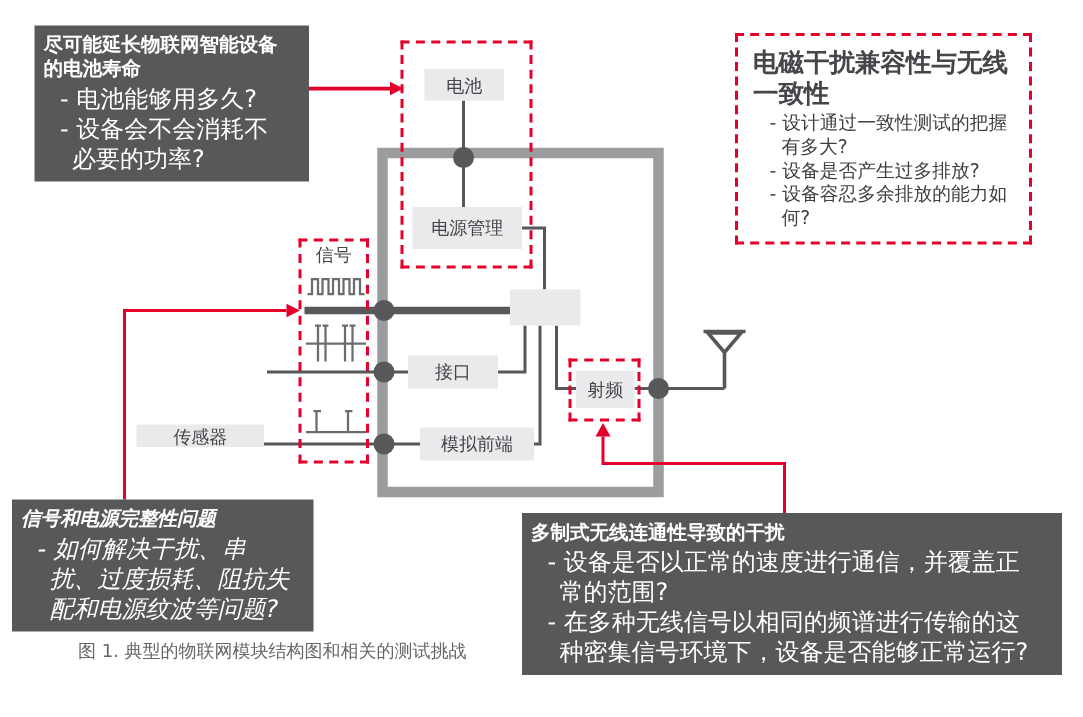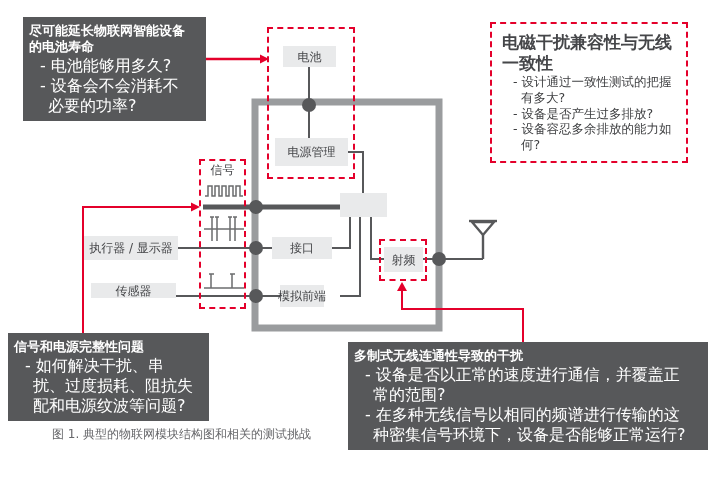--- a/index.html
+++ b/index.html
@@ -111,44 +111,43 @@
   </svg>
 
   <div class="dashed" style="left:267px;top:27px;width:88px;height:152px;"></div>
   <div class="dashed" style="left:199px;top:159px;width:47px;height:150px;"></div>
   <div class="dashed" style="left:379px;top:239px;width:48px;height:42px;"></div>
 
   <div class="block" style="left:283px;top:46px;width:53px;height:21px;">电池</div>
   <div class="block" style="left:275px;top:138px;width:73px;height:28px;">电源管理</div>
   <div class="block" style="left:340px;top:193px;width:47px;height:24px;"></div>
   <div class="block" style="left:272px;top:237px;width:60px;height:22px;">接口</div>
-  <div class="block" style="left:280px;top:285px;width:44px;height:22px;">模拟前端</div>
+  <div class="block" style="left:280px;top:285px;width:76px;height:22px;">模拟前端</div>
   <div class="block" style="left:384px;top:247px;width:39px;height:25px;">射频</div>
-  <div class="block" style="left:84px;top:236px;width:94px;height:24px;">执行器 / 显示器</div>
   <div class="block" style="left:91px;top:283px;width:85px;height:15px;">传感器</div>
   <div class="block" style="left:203px;top:162px;width:39px;height:16px;background:transparent;">信号</div>
 
   <div class="callout-dark" style="left:23px;top:17px;width:183px;min-height:83px;">
     <div class="callout-title">尽可能延长物联网智能设备的电池寿命</div>
     <div class="callout-bullets">
         <div class="bullet">电池能够用多久?</div>
         <div class="bullet">设备会不会消耗不必要的功率?</div>
       </div>
   </div>
 
   <div class="callout-dashed" style="left:490px;top:22px;width:198px;min-height:135px;">
     <div class="callout-title">电磁干扰兼容性与无线一致性</div>
     <div class="callout-bullets">
         <div class="bullet">设计通过一致性测试的把握有多大?</div>
         <div class="bullet">设备是否产生过多排放?</div>
         <div class="bullet">设备容忍多余排放的能力如何?</div>
       </div>
   </div>
 
-  <div class="callout-dark" style="left:8px;top:333px;width:201px;min-height:86px;">
+  <div class="callout-dark" style="left:8px;top:333px;width:201px;min-height:86px;font-style:italic;">
     <div class="callout-title">信号和电源完整性问题</div>
     <div class="callout-bullets">
         <div class="bullet">如何解决干扰、串扰、过度损耗、阻抗失配和电源纹波等问题?</div>
       </div>
   </div>
 
   <div class="callout-dark" style="left:348px;top:342px;width:360px;min-height:90px;">
     <div class="callout-title">多制式无线连通性导致的干扰</div>
     <div class="callout-bullets">
         <div class="bullet">设备是否以正常的速度进行通信，并覆盖正常的范围?</div>

